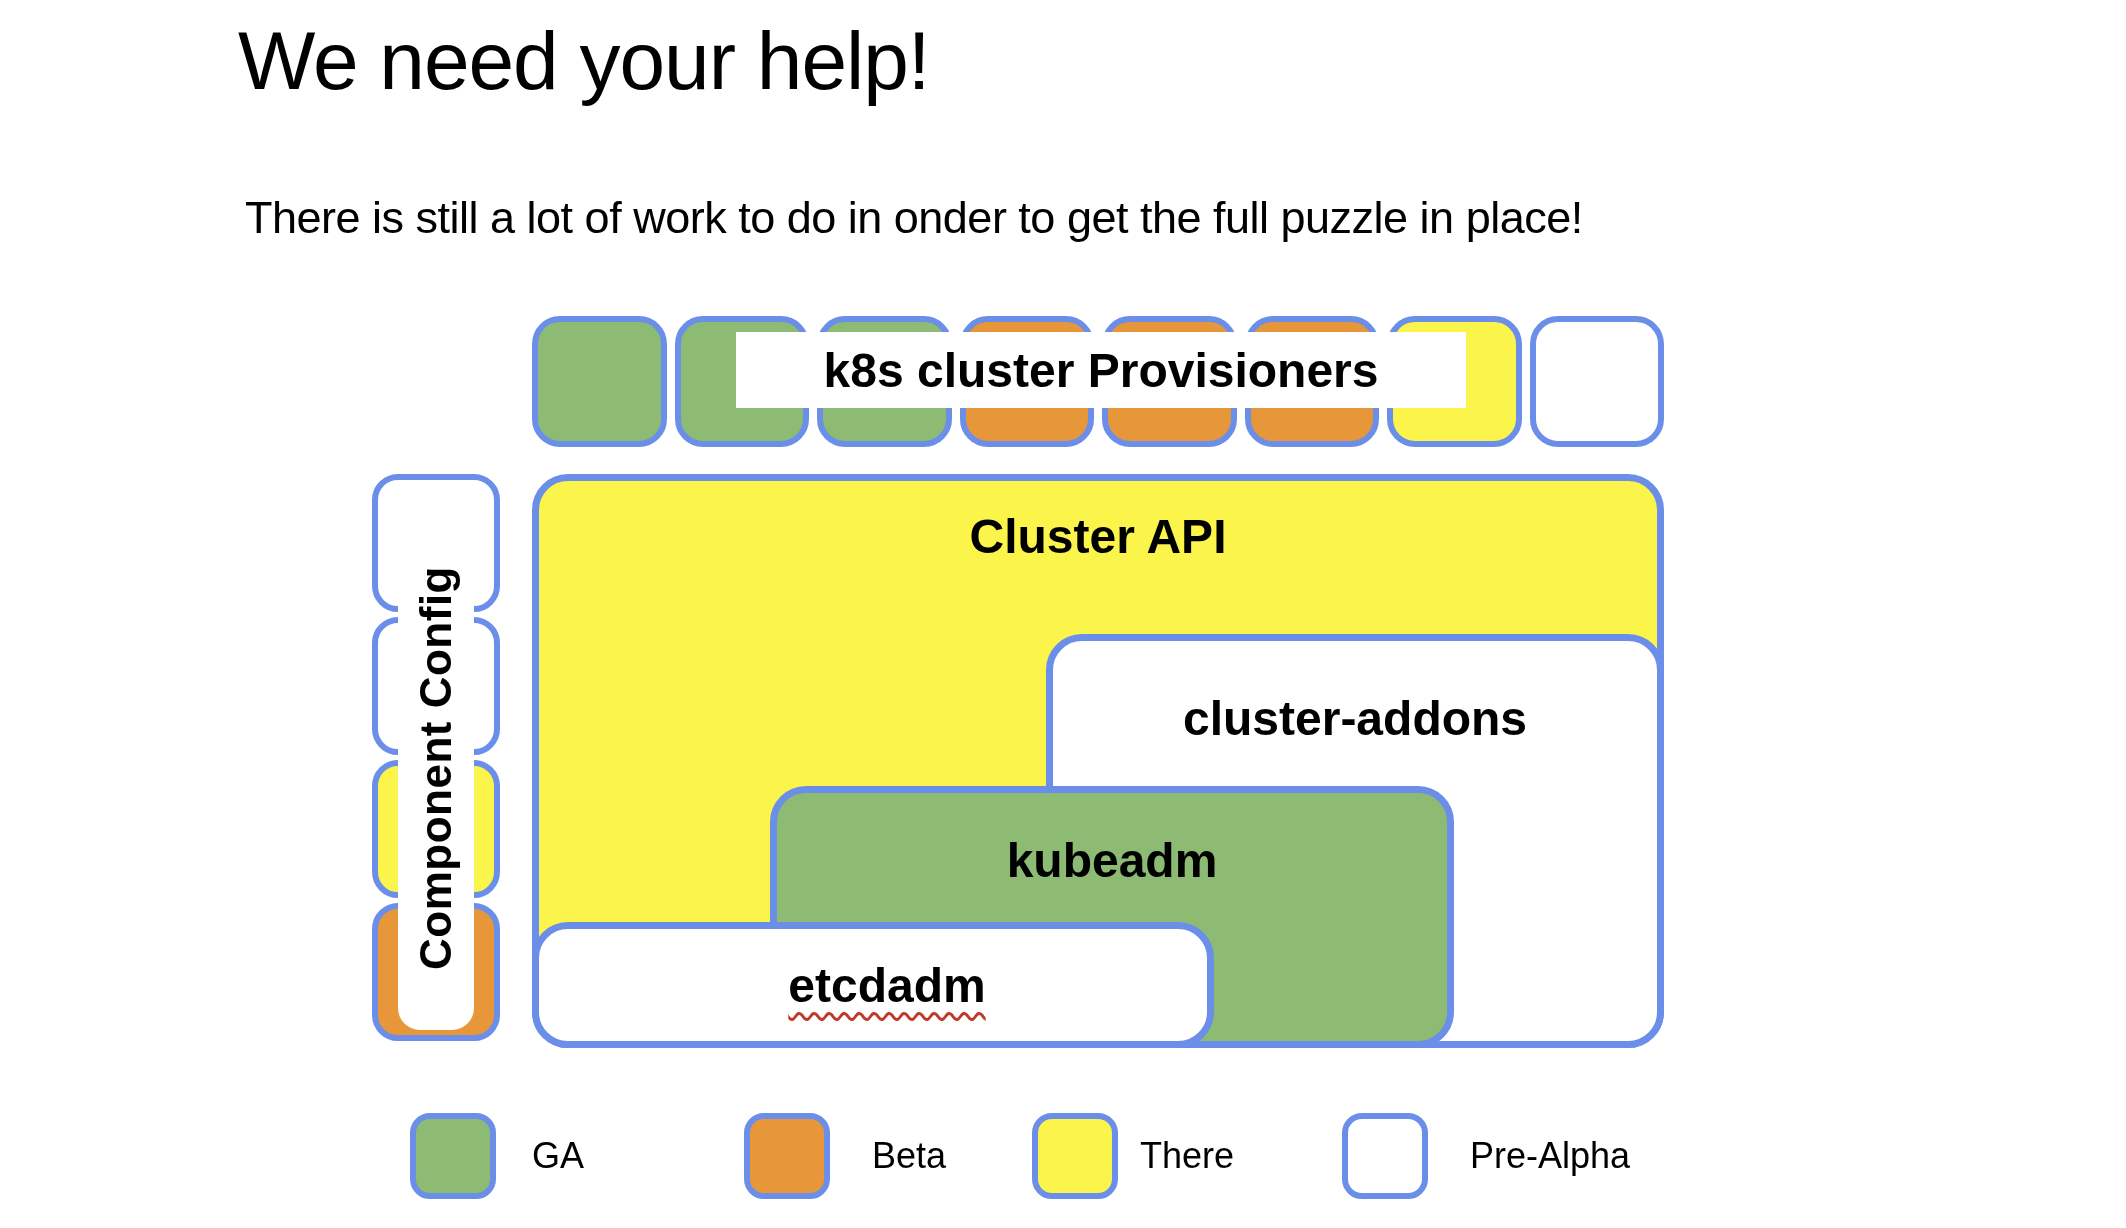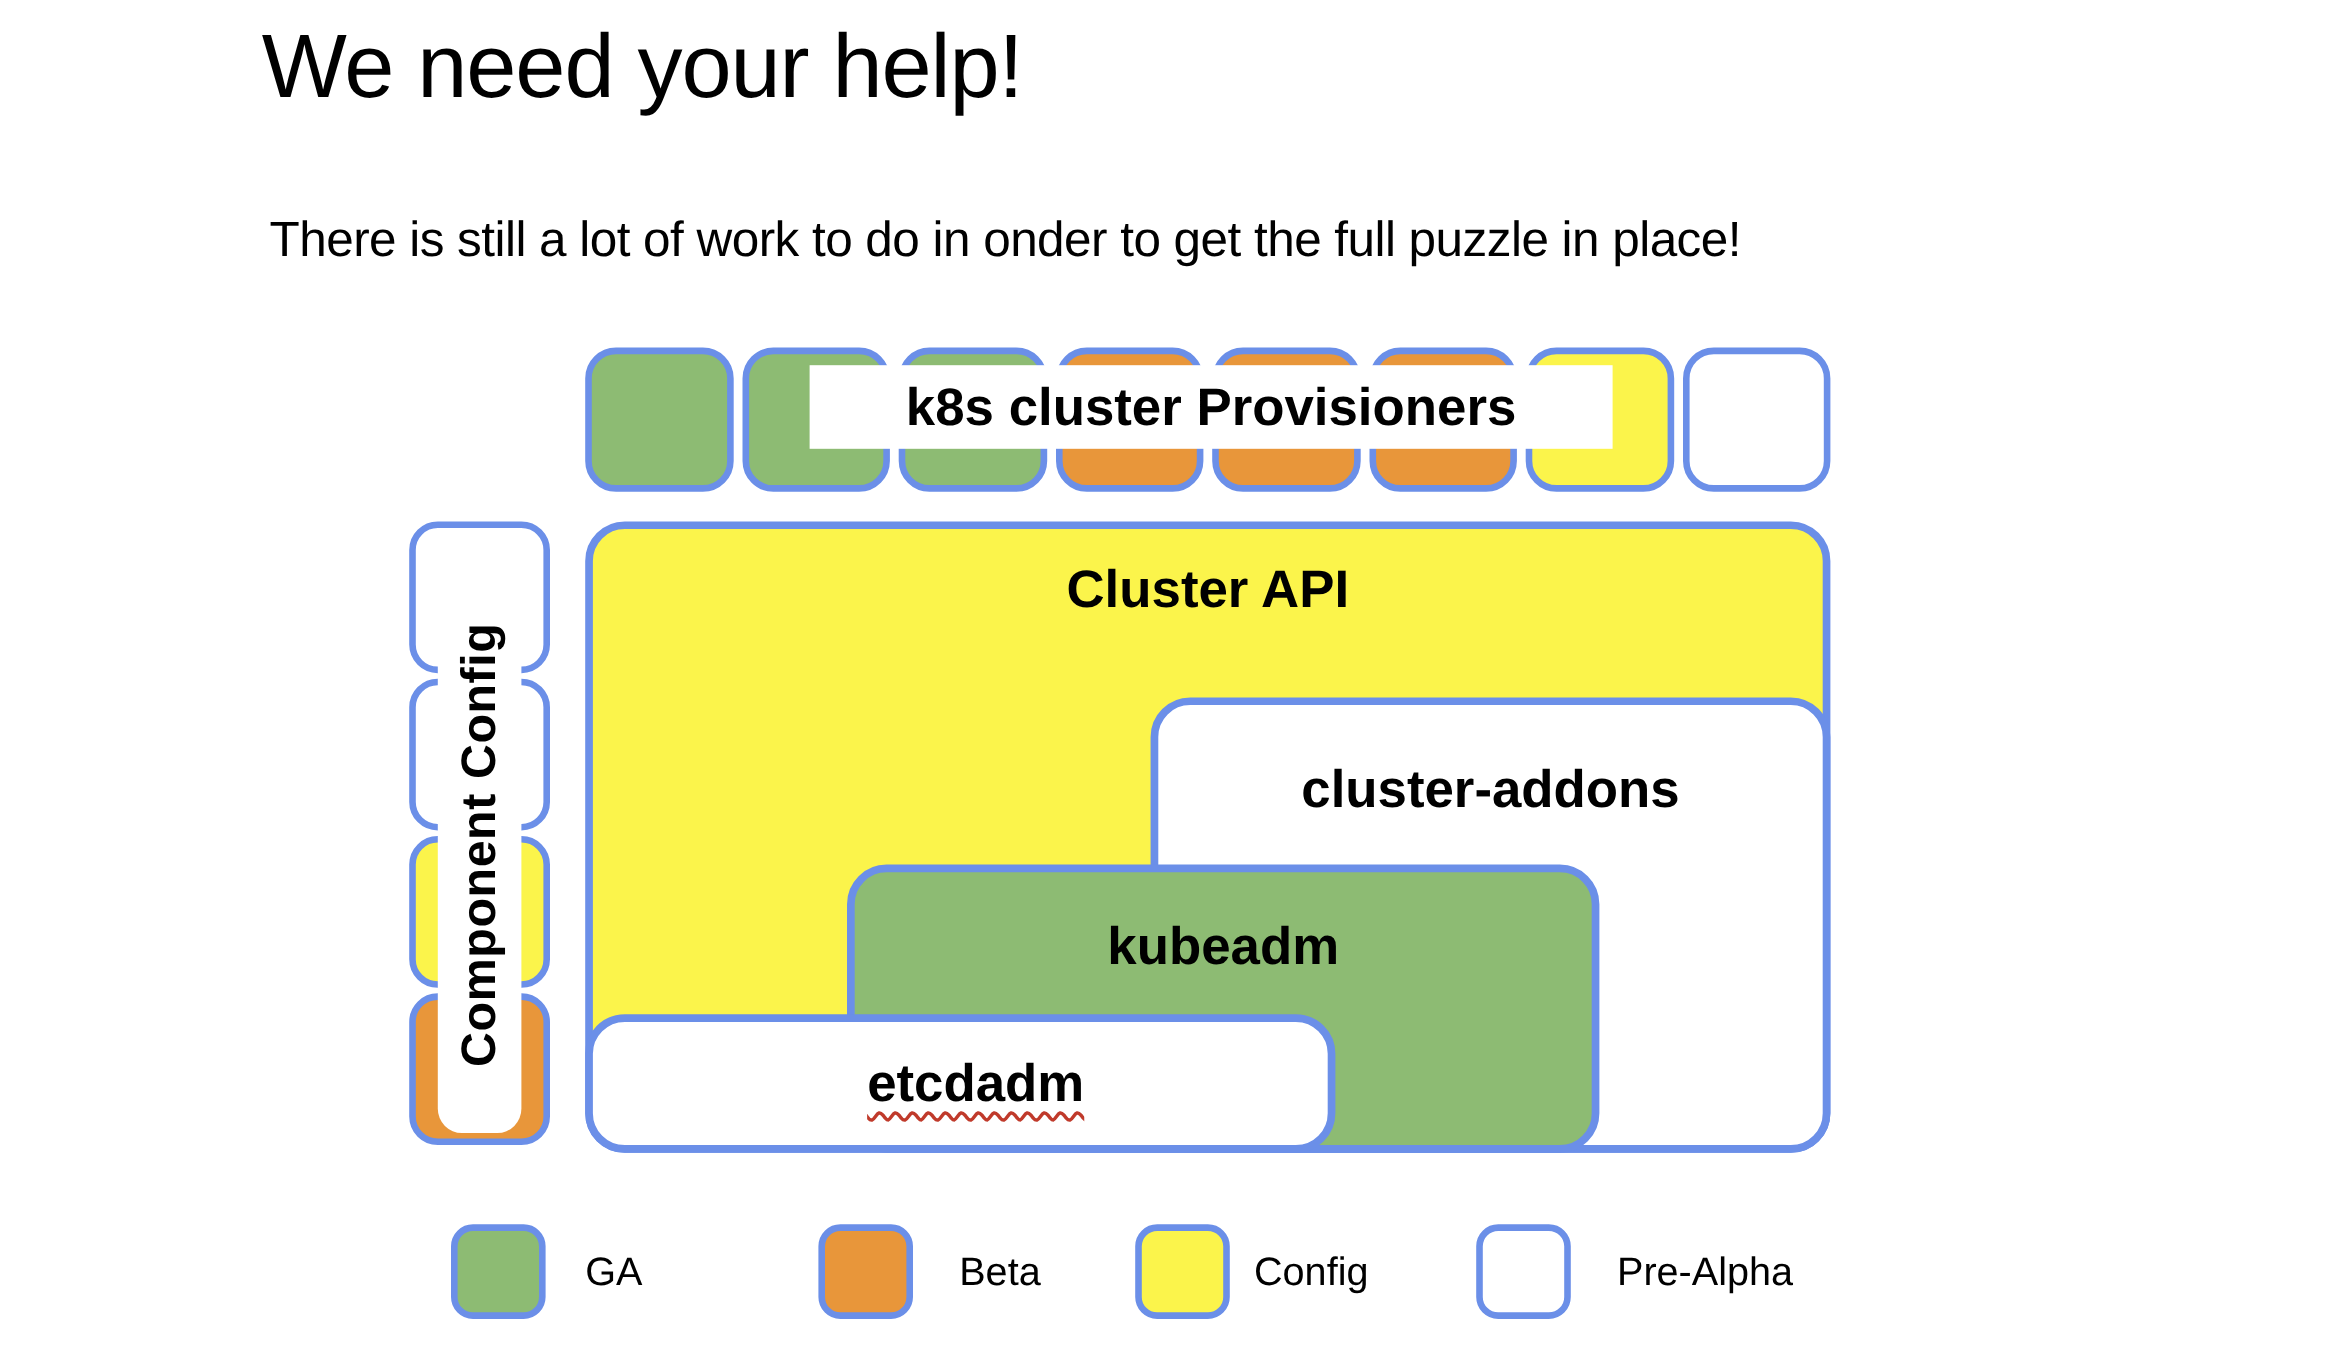--- a/index.html
+++ b/index.html
@@ -108,19 +108,19 @@
   </div>
 
   <div>
     <div class="abs swatch sw-ga" data-status="ga"></div>
     <div class="abs legend-text tx-ga">GA</div>
 
     <div class="abs swatch sw-beta" data-status="beta"></div>
     <div class="abs legend-text tx-beta">Beta</div>
 
     <div class="abs swatch sw-alpha" data-status="alpha"></div>
-    <div class="abs legend-text tx-alpha">Config</div>
+    <div class="abs legend-text tx-alpha">There</div>
 
     <div class="abs swatch sw-prealpha" data-status="pre_alpha"></div>
     <div class="abs legend-text tx-prealpha">Pre-Alpha</div>
   </div>
 
 </div>
 
 </body></html>

